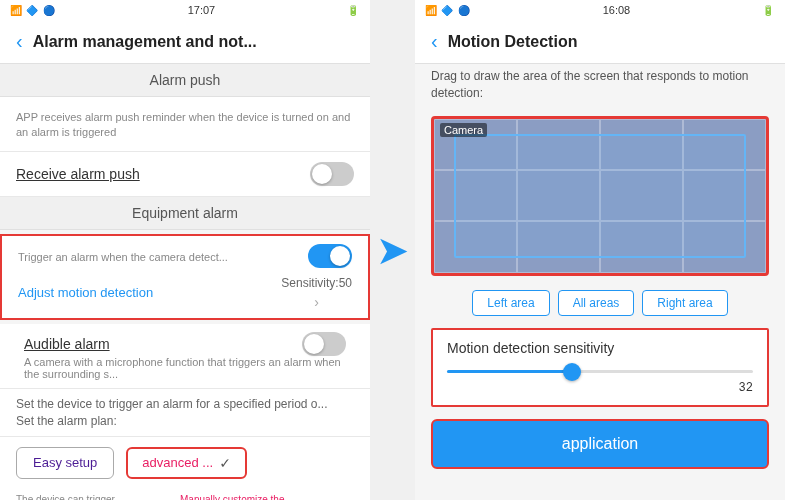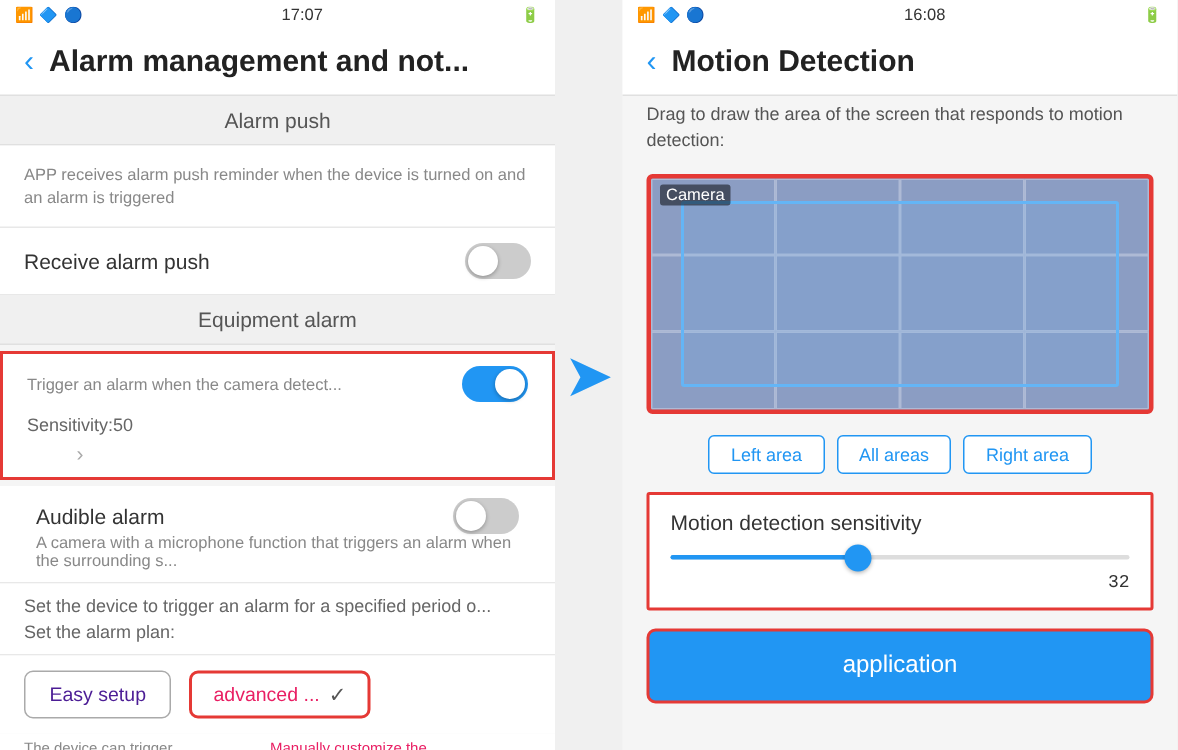--- a/index.html
+++ b/index.html
@@ -48,21 +48,21 @@
     }
 
     .back-arrow {
       color: #2196F3;
       font-size: 20px;
       margin-right: 10px;
       cursor: pointer;
     }
 
     .header-title {
-      font-size: 20px;
+      font-size: 16px;
       font-weight: 600;
       color: #222;
     }
 
     .section-header {
       background: #f0f0f0;
       padding: 8px 16px;
       font-size: 14px;
       color: #555;
       text-align: center;
@@ -87,20 +87,21 @@
       justify-content: space-between;
       align-items: center;
       background: #fff;
       padding: 10px 16px;
       border-bottom: 1px solid #e8e8e8;
     }
 
     .toggle-label {
       font-size: 14px;
       color: #333;
+      text-decoration: underline;
     }
 
     .toggle {
       width: 44px;
       height: 24px;
       border-radius: 12px;
       position: relative;
       cursor: pointer;
     }
 
@@ -437,20 +438,21 @@
   <div class="motion-alarm-block">
     <div class="motion-alarm-header">
       <div>
         <div class="motion-alarm-sub">Trigger an alarm when the camera detect...</div>
       </div>
       <div class="toggle on">
         <div class="toggle-knob"></div>
       </div>
     </div>
     <div class="motion-adjust-row">
+      <span class="adjust-link">Adjust motion detection</span>
       <div class="sensitivity-text">
         <span>Sensitivity:50</span>
         <span class="chevron">›</span>
       </div>
     </div>
   </div>
 
   <div class="toggle-row" style="flex-direction: column; align-items: flex-start; gap: 0; padding: 8px 24px;">
     <div style="display:flex; justify-content:space-between; width:100%; align-items:center;">
       <span class="toggle-label">Audible alarm</span>

